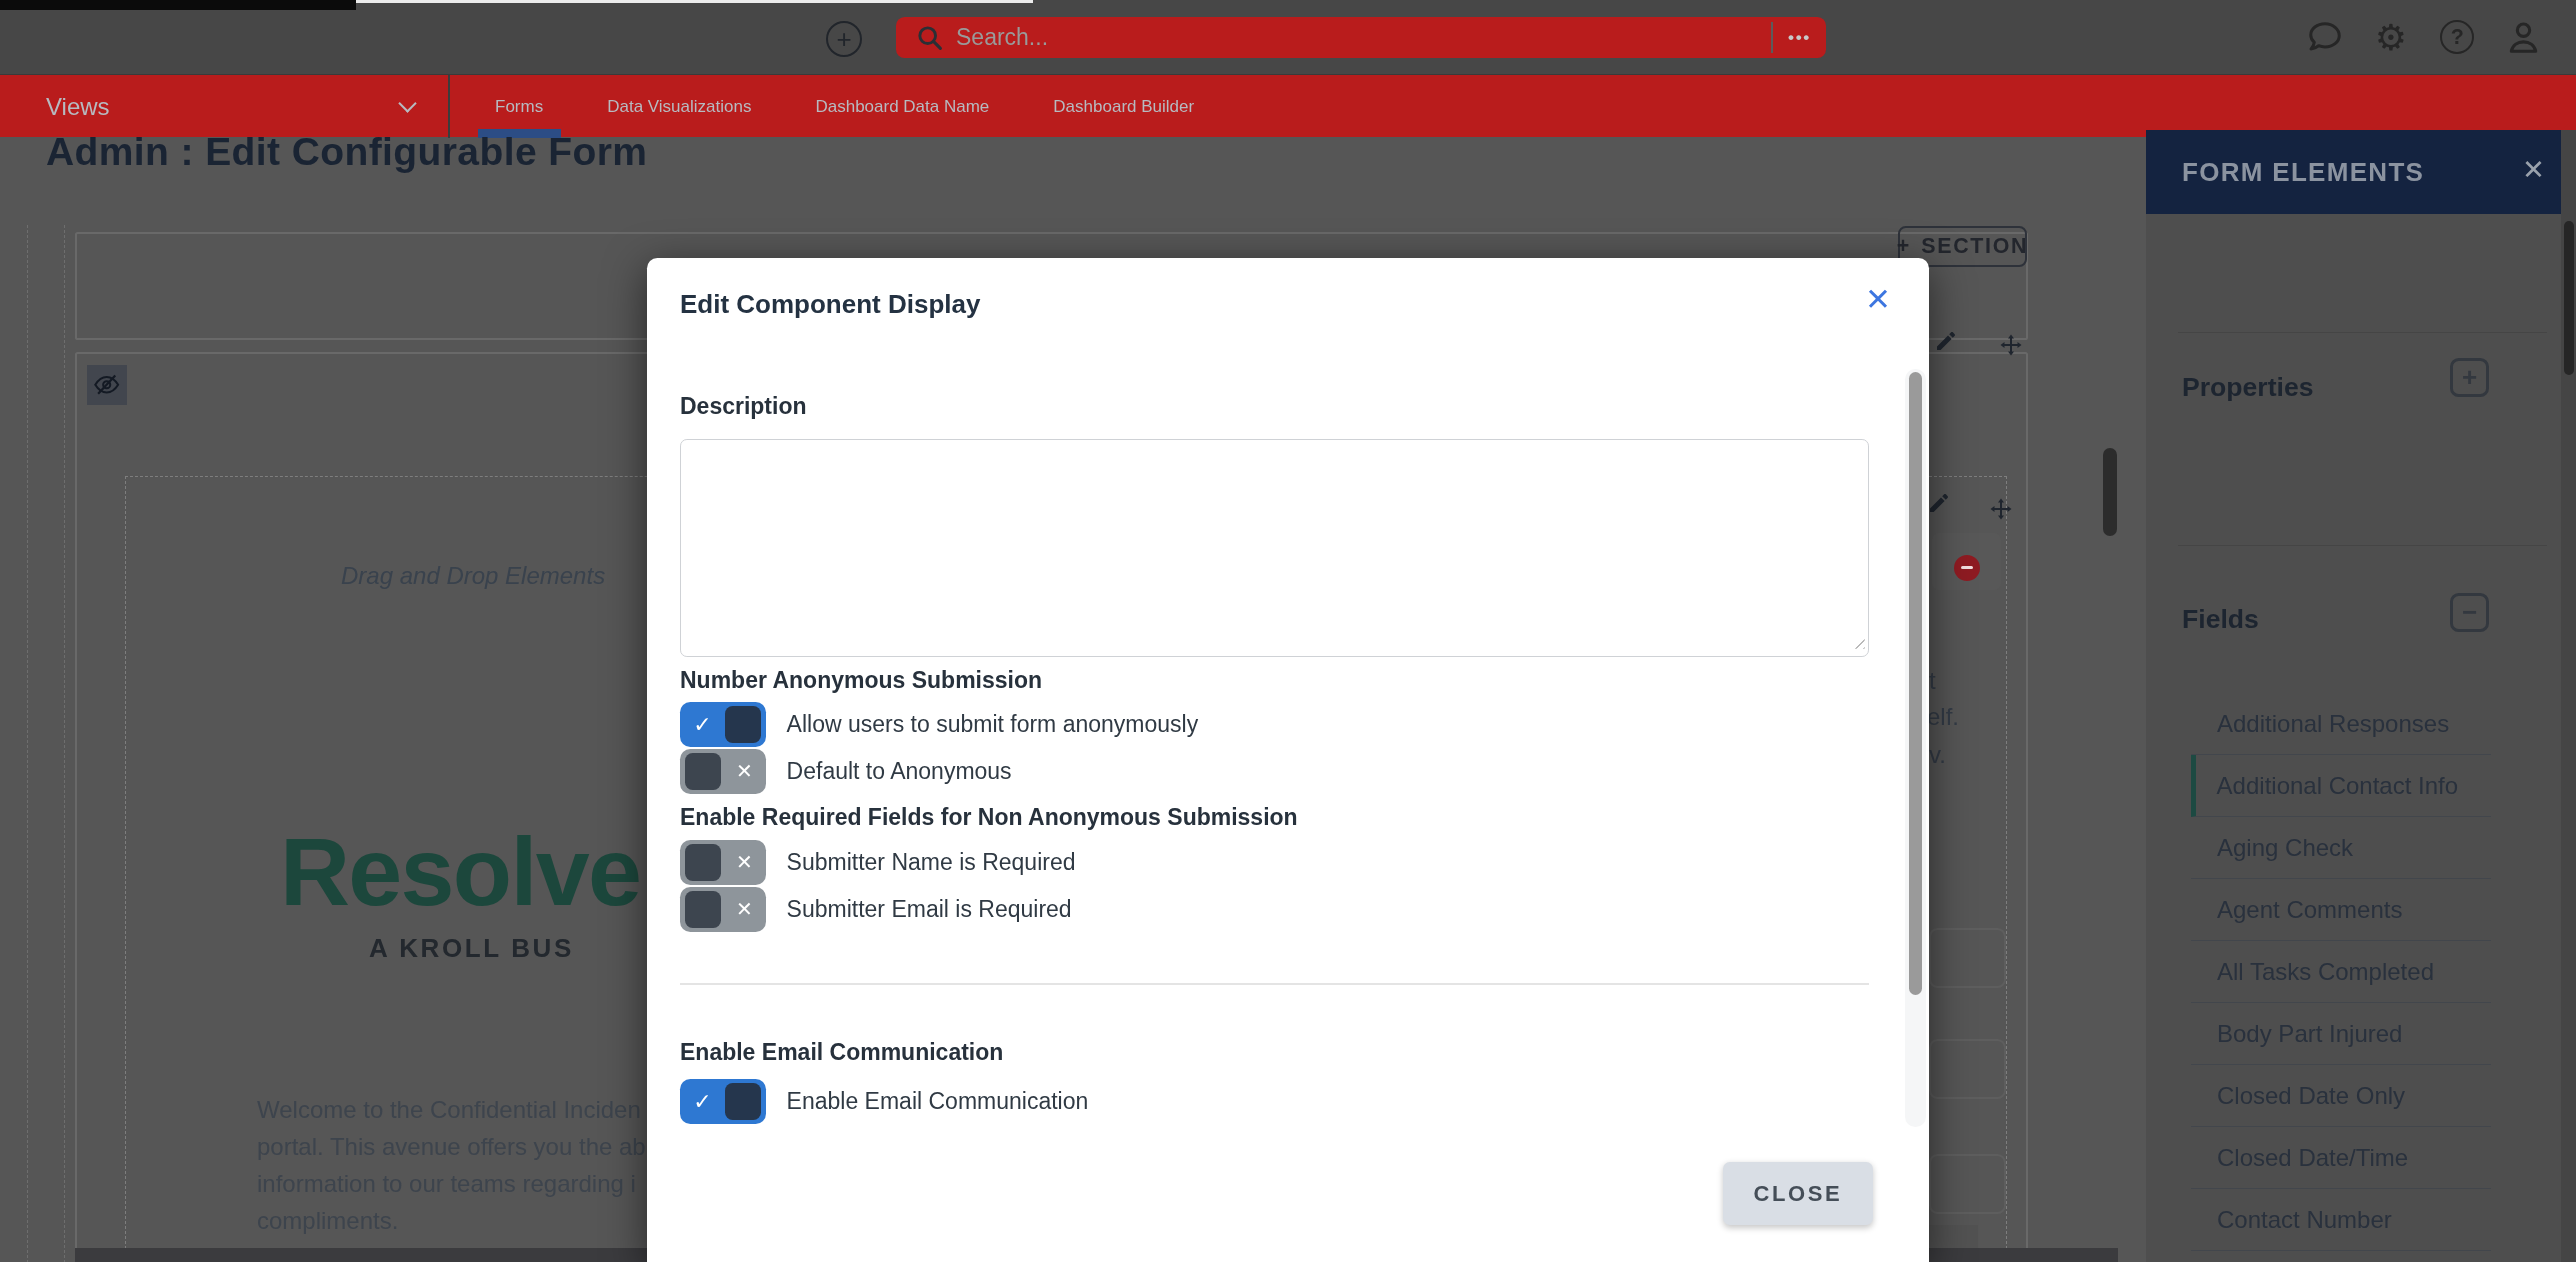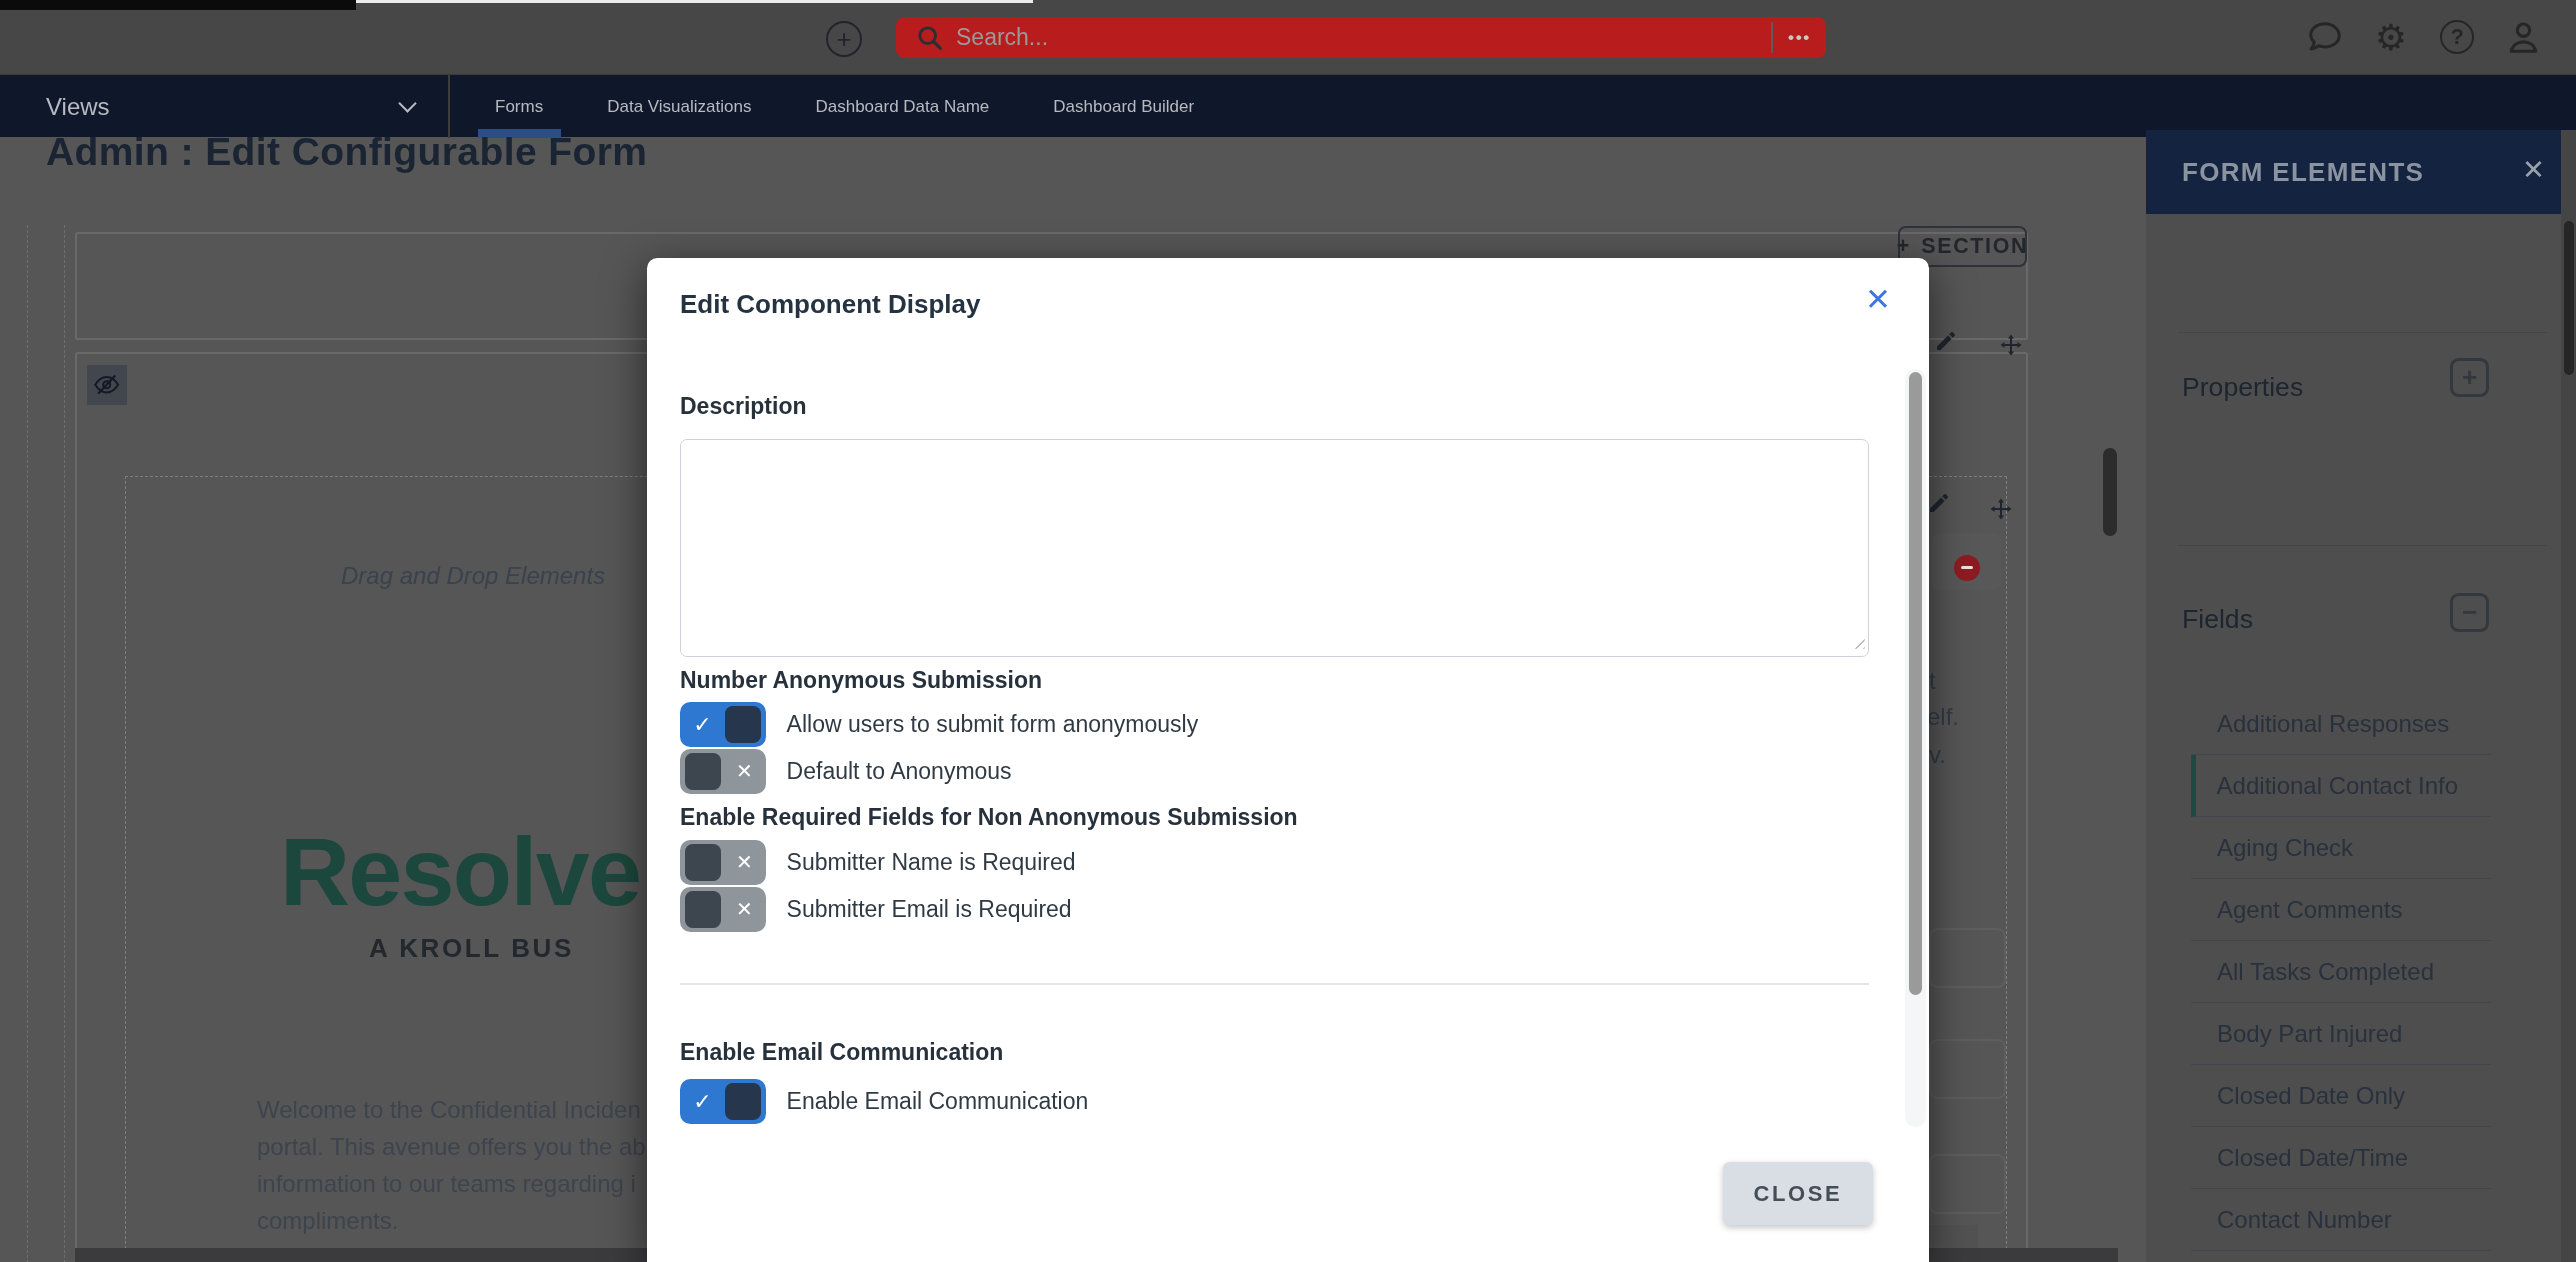--- a/index.html
+++ b/index.html
@@ -24,21 +24,21 @@
     font-size:17px; letter-spacing:1.7px; font-weight:bold; }
   .tb-icons { position:absolute; left:2305px; top:0; height:74px; display:flex;
     align-items:center; gap:27.4px; }
   .tb-icon { width:39px; height:39px; display:flex; align-items:center; justify-content:center; }
   .gear-glyph { font-size:36px; color:#262626; font-family:"DejaVu Sans",sans-serif; }
   .help-circle { width:34px; height:34px; border:2.6px solid #262626; border-radius:50%;
     color:#262626; font-size:21.4px; font-weight:bold; display:flex; align-items:center; justify-content:center; }
 
   
   .navrow { position:absolute; left:0; top:74px; width:2576px; height:63px;
-    background:#0f172a; border-top:0.9px solid #3a3a3a; }
+    background:#b91c1c; border-top:0.9px solid #3a3a3a; }
   .views { position:absolute; left:46px; top:0; height:63px; line-height:63px;
     font-size:24px; color:#b7bac0; }
   .views-chevron { position:absolute; left:401px; top:22px; width:13px; height:13px;
     border-right:2.6px solid #b7bac0; border-bottom:2.6px solid #b7bac0; transform:rotate(45deg); }
   .nav-divider { position:absolute; left:448px; top:0; width:1.7px; height:63px; background:#3c3c3c; }
   .tabs { position:absolute; left:463px; top:0; height:63px; display:flex; }
   .tab { padding:0 32px; line-height:63px; font-size:17px; color:#b7bac0; position:relative; cursor:pointer; }
   .tab.active::after { content:""; position:absolute; left:14.6px; right:14.6px; bottom:0;
     height:8.6px; background:var(--forms_underline,#2c4d85); }
 
@@ -118,21 +118,21 @@
   .m-scroll-thumb { position:absolute; left:4.3px; top:3.4px; width:13px; height:623px;
     background:#9a9a9a; border-radius:6.9px; }
 
   
   .sidebar { position:absolute; left:2146px; top:130px; width:430px; height:1132px; background:#4e4e4e; z-index:5; }
   .sb-header { position:absolute; left:0; top:0; width:100%; height:84px;
     background:var(--sidebar_header_navy,#142340); display:flex; align-items:center; }
   .sb-header-label { margin-left:36px; font-size:26px; font-weight:600; letter-spacing:1.3px; color:#8b93a0; }
   .sb-close { position:absolute; right:31px; top:26px; font-size:27.4px; color:#99a1ac; cursor:pointer; line-height:1; }
   .sb-line { position:absolute; left:32px; width:369px; height:0.9px; background:#454545; }
-  .sb-sec-label { position:absolute; left:36px; font-size:26.6px; font-weight:normal; color:#1d2530; }
+  .sb-sec-label { position:absolute; left:36px; font-size:26.6px; font-weight:bold; color:#1d2530; }
   .sq-btn { position:absolute; left:304px; width:39px; height:39px; border:3px solid #33383f;
     border-radius:8.6px; color:#33383f; font-size:26px; font-weight:bold;
     display:flex; align-items:center; justify-content:center; cursor:pointer; }
   .sb-list { position:absolute; left:45px; top:563px; width:300px; }
   .sb-row { position:relative; height:62px; border-bottom:0.9px solid #42464c; display:flex;
     align-items:center; padding-left:26px; font-size:24px; color:#29313d; cursor:pointer; }
   .sb-row.active { border-left:5.1px solid var(--active_field_teal,#1d4a42); padding-left:20.6px; }
 
   .pg-scroll-track { position:absolute; left:2561px; top:130px; width:15.4px; height:1132px; background:#454545; z-index:6; }
   .pg-scroll-thumb { position:absolute; left:2.6px; top:91px; width:10.3px; height:154px; background:#262626; border-radius:5.1px; }

